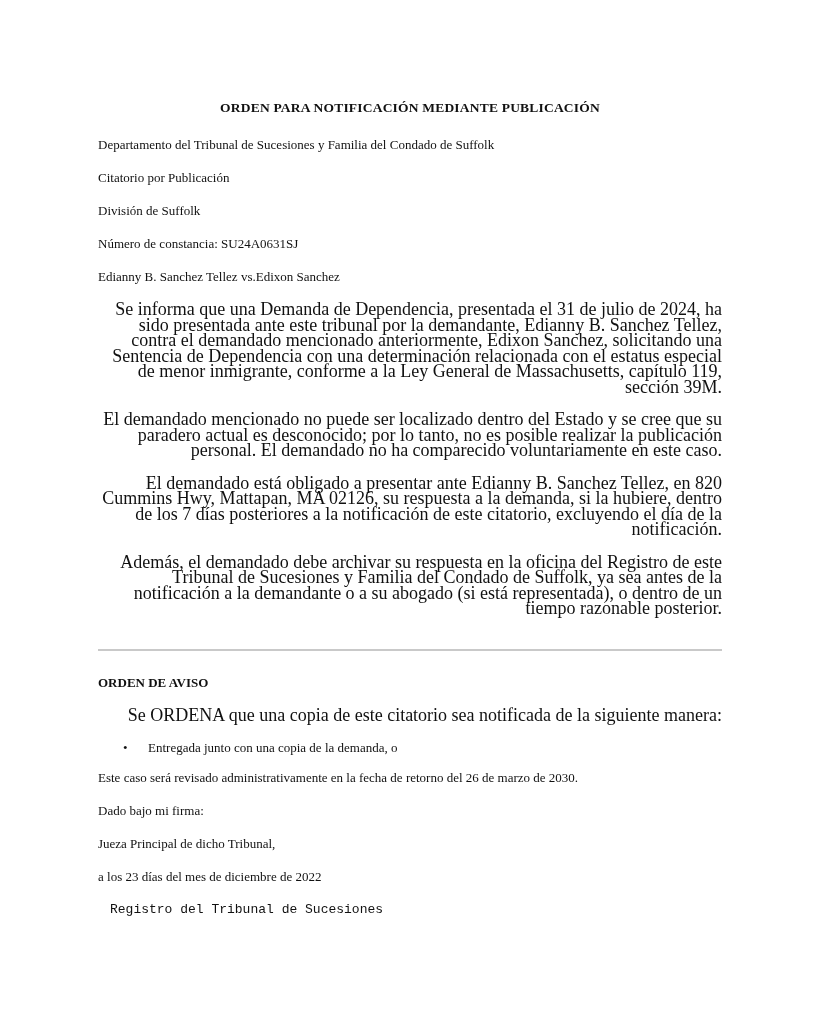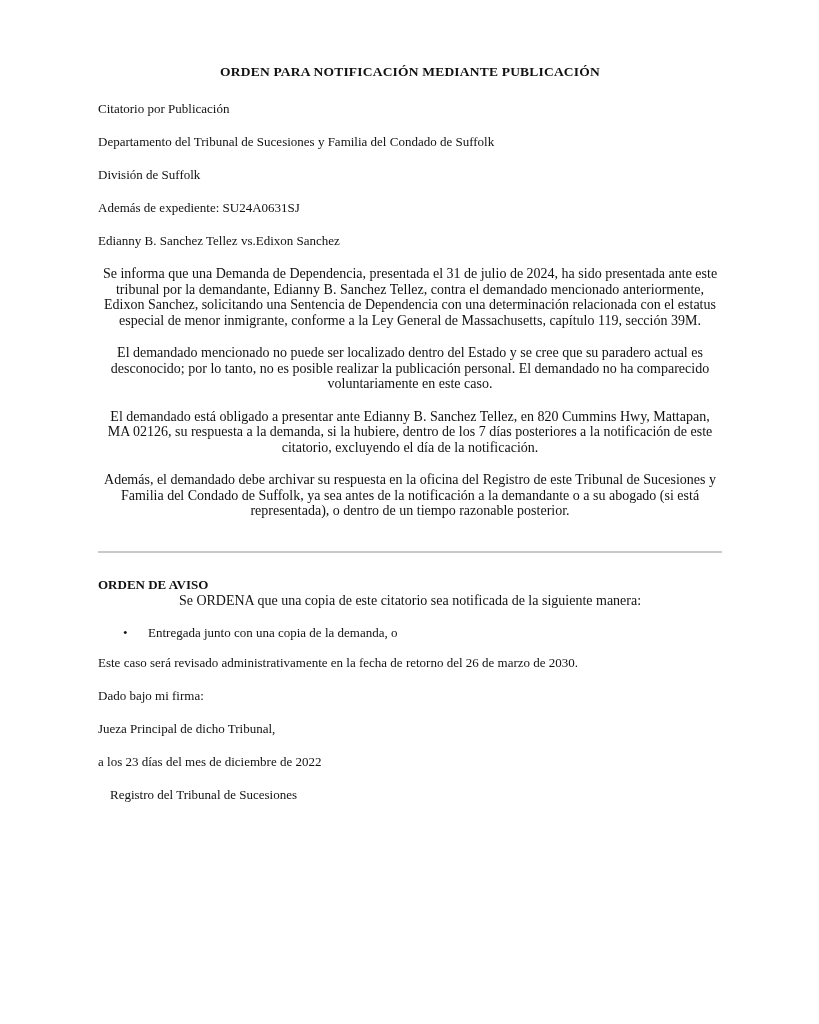--- a/index.html
+++ b/index.html
@@ -7,53 +7,54 @@
   body {
     width: 819px;
     height: 1024px;
     font-family: "Liberation Serif", "DejaVu Serif", serif;
     color: #111111;
     overflow: hidden;
   }
   .page {
     width: 819px;
     height: 1024px;
-    padding: 64px 97px 0 98px;
+    padding: 100px 97px 0 98px;
     background: #ffffff;
     border-radius: 11px;
   }
   .doc-title {
     font-size: 13.5px;
     font-weight: 700;
     text-align: center;
     line-height: 16px;
     margin-bottom: 21px;
     letter-spacing: 0.2px;
   }
   .hline {
     font-size: 13px;
     line-height: 16px;
     margin-bottom: 17px;
   }
   .para {
-    font-size: 14px;
+    font-size: 18px;
     line-height: 15.5px;
     margin-bottom: 17px;
-    text-align: center;
+    text-align: right;
   }
   .divider {
     border: none;
     height: 2px;
     background: #c9c9c9;
     margin: 32px 0 24px 0;
   }
   .section-heading {
     font-size: 13px;
     font-weight: 700;
     line-height: 16px;
+    margin-bottom: 17px;
   }
   .bullets {
     list-style: none;
     margin: 7px 0 14px 0;
     padding: 0;
     font-size: 13px;
     line-height: 15.5px;
   }
   .bullets li {
     position: relative;
@@ -63,33 +64,34 @@
     content: "\2022";
     position: absolute;
     left: 25px;
     top: 0;
     line-height: 15.5px;
   }
   .registry-line {
     font-size: 13px;
     line-height: 16px;
     margin-left: 12px;
+    font-family: Liberation Mono, monospace;
   }
 </style>
 </head>
 <body>
 
 <div class="page">
 
   <h1 class="doc-title">ORDEN PARA NOTIFICACIÓN MEDIANTE PUBLICACIÓN</h1>
 
+  <p class="hline">Departamento del Tribunal de Sucesiones y Familia del Condado de Suffolk</p>
   <p class="hline">Citatorio por Publicación</p>
-  <p class="hline">Departamento del Tribunal de Sucesiones y Familia del Condado de Suffolk</p>
   <p class="hline">División de Suffolk</p>
-  <p class="hline">Además de expediente: SU24A0631SJ</p>
+  <p class="hline">Número de constancia: SU24A0631SJ</p>
   <p class="hline">Edianny B. Sanchez Tellez vs.Edixon Sanchez</p>
 
   <p class="para">Se informa que una Demanda de Dependencia, presentada el 31 de julio de 2024, ha sido presentada ante este tribunal por la demandante, Edianny B. Sanchez Tellez, contra el demandado mencionado anteriormente, Edixon Sanchez, solicitando una Sentencia de Dependencia con una determinación relacionada con el estatus especial de menor inmigrante, conforme a la Ley General de Massachusetts, capítulo 119, sección 39M.</p>
   <p class="para">El demandado mencionado no puede ser localizado dentro del Estado y se cree que su paradero actual es desconocido; por lo tanto, no es posible realizar la publicación personal. El demandado no ha comparecido voluntariamente en este caso.</p>
   <p class="para">El demandado está obligado a presentar ante Edianny B. Sanchez Tellez, en 820 Cummins Hwy, Mattapan, MA 02126, su respuesta a la demanda, si la hubiere, dentro de los 7 días posteriores a la notificación de este citatorio, excluyendo el día de la notificación.</p>
   <p class="para">Además, el demandado debe archivar su respuesta en la oficina del Registro de este Tribunal de Sucesiones y Familia del Condado de Suffolk, ya sea antes de la notificación a la demandante o a su abogado (si está representada), o dentro de un tiempo razonable posterior.</p>
 
   <hr class="divider">
 
   <h2 class="section-heading">ORDEN DE AVISO</h2>

